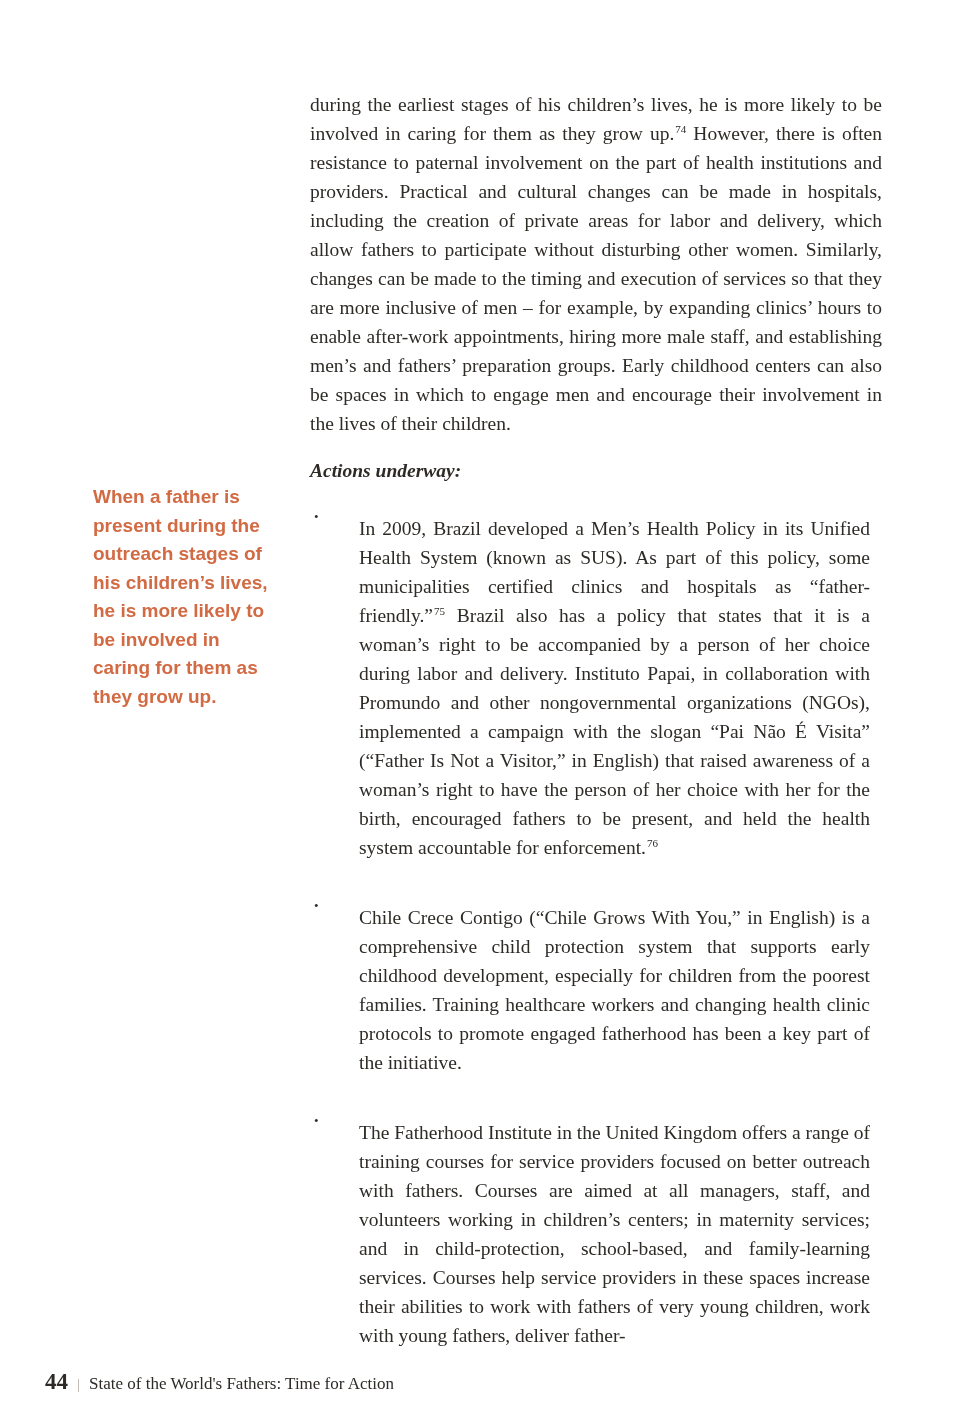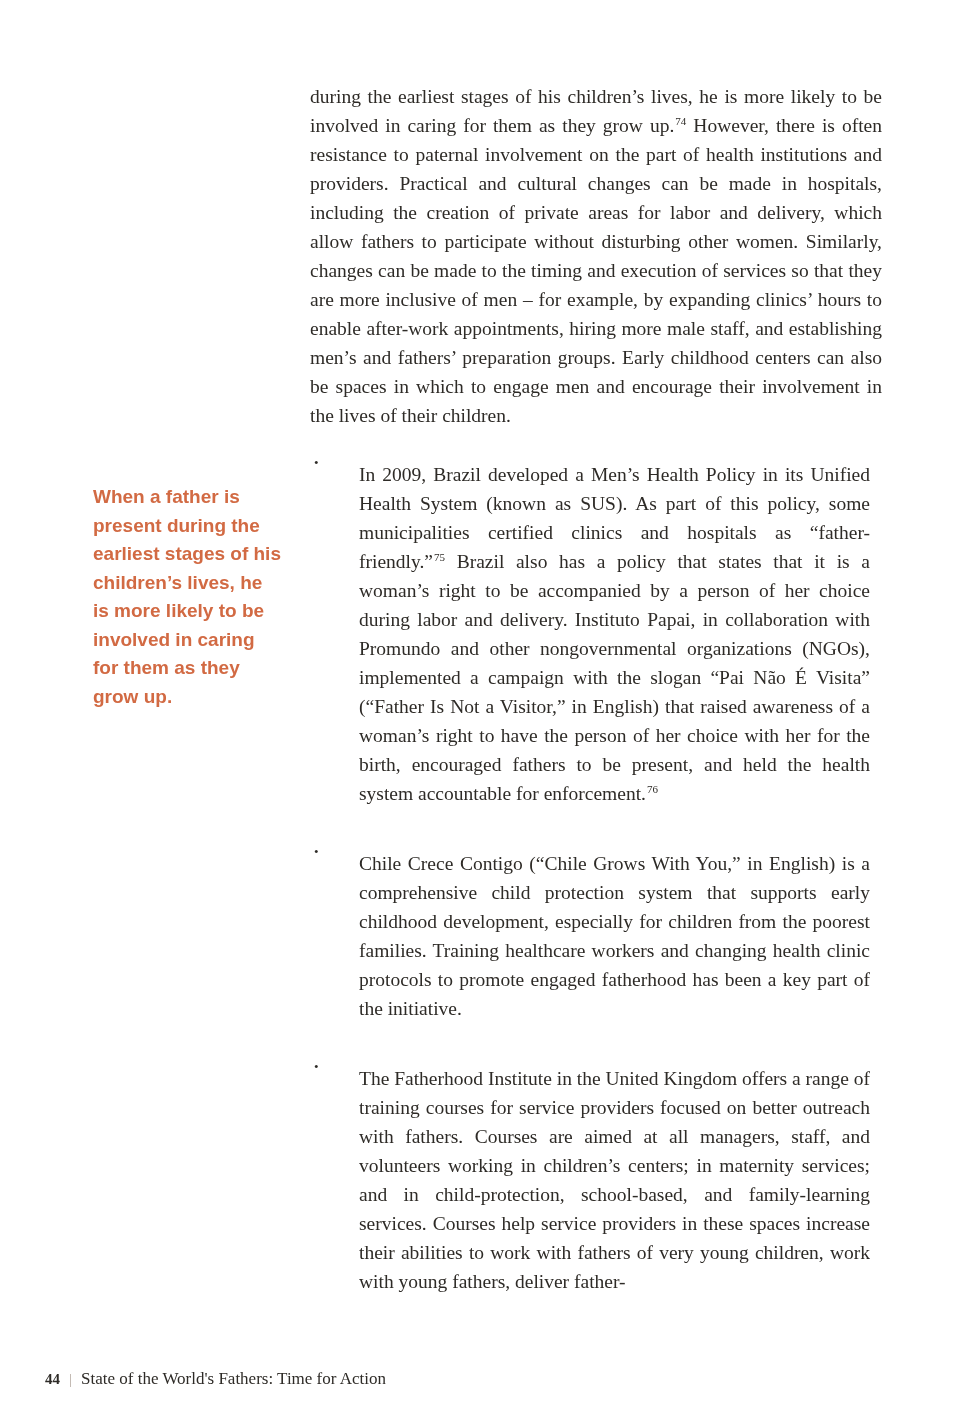--- a/index.html
+++ b/index.html
@@ -9,21 +9,21 @@
     background: #ffffff;
     position: relative;
     font-family: "Liberation Serif", serif;
     color: #2e2b27;
     overflow: hidden;
   }
 
   .main-column {
     position: absolute;
     left: 310px;
-    top: 82px;
+    top: 90px;
     width: 572px;
   }
 
   p.body-text {
     font-size: 19.5px;
     line-height: 29px;
     text-align: justify;
     margin: 0 0 18px 0;
   }
 
@@ -81,43 +81,44 @@
   .footer {
     position: absolute;
     left: 45px;
     top: 1369px;
     display: flex;
     align-items: baseline;
     gap: 9px;
     color: #2e2b27;
   }
   .page-number {
-    font-size: 15px;
+    font-size: 23px;
     font-weight: bold;
   }
   .footer-sep {
     font-size: 15px;
     color: #b3a89f;
     font-weight: normal;
   }
   .footer-title {
     font-size: 17px;
   }
 </style>
 </head>
 <body>
 
 <div>
 
-  <div class="pull-quote">When a father is present during the earliest stages of his children’s lives, he is more likely to be involved in caring for them as they grow up.</div>
+  <div class="pull-quote">When a father is present during the outreach stages of his children’s lives, he is more likely to be involved in caring for them as they grow up.</div>
 
   <div class="main-column">
 
     <p class="body-text"><span>during the earliest stages of his children’s lives, he is more likely to be involved in caring for them as they grow up.</span><sup class="fn">74</sup><span> However, there is often resistance to paternal involvement on the part of health institutions and providers. Practical and cultural changes can be made in hospitals, including the creation of private areas for labor and delivery, which allow fathers to participate without disturbing other women. Similarly, changes can be made to the timing and execution of services so that they are more inclusive of men – for example, by expanding clinics’ hours to enable after-work appointments, hiring more male staff, and establishing men’s and fathers’ preparation groups. Early childhood centers can also be spaces in which to engage men and encourage their involvement in the lives of their children.</span></p>
 
+    <h3 class="actions-heading">Actions underway:</h3>
 
     <div class="bullet">
       <div class="bullet-marker">•</div>
       <p><span>In 2009, Brazil developed a Men’s Health Policy in its Unified Health System (known as SUS). As part of this policy, some municipalities certified clinics and hospitals as “father-friendly.”</span><sup class="fn">75</sup><span> Brazil also has a policy that states that it is a woman’s right to be accompanied by a person of her choice during labor and delivery. Instituto Papai, in collaboration with Promundo and other nongovernmental organizations (NGOs), implemented a campaign with the slogan “Pai Não É Visita” (“Father Is Not a Visitor,” in English) that raised awareness of a woman’s right to have the person of her choice with her for the birth, encouraged fathers to be present, and held the health system accountable for enforcement.</span><sup class="fn">76</sup></p>
     </div>
 
     <div class="bullet">
       <div class="bullet-marker">•</div>
       <p>Chile Crece Contigo (“Chile Grows With You,” in English) is a comprehensive child protection system that supports early childhood development, especially for children from the poorest families. Training healthcare workers and changing health clinic protocols to promote engaged fatherhood has been a key part of the initiative.</p>
     </div>

